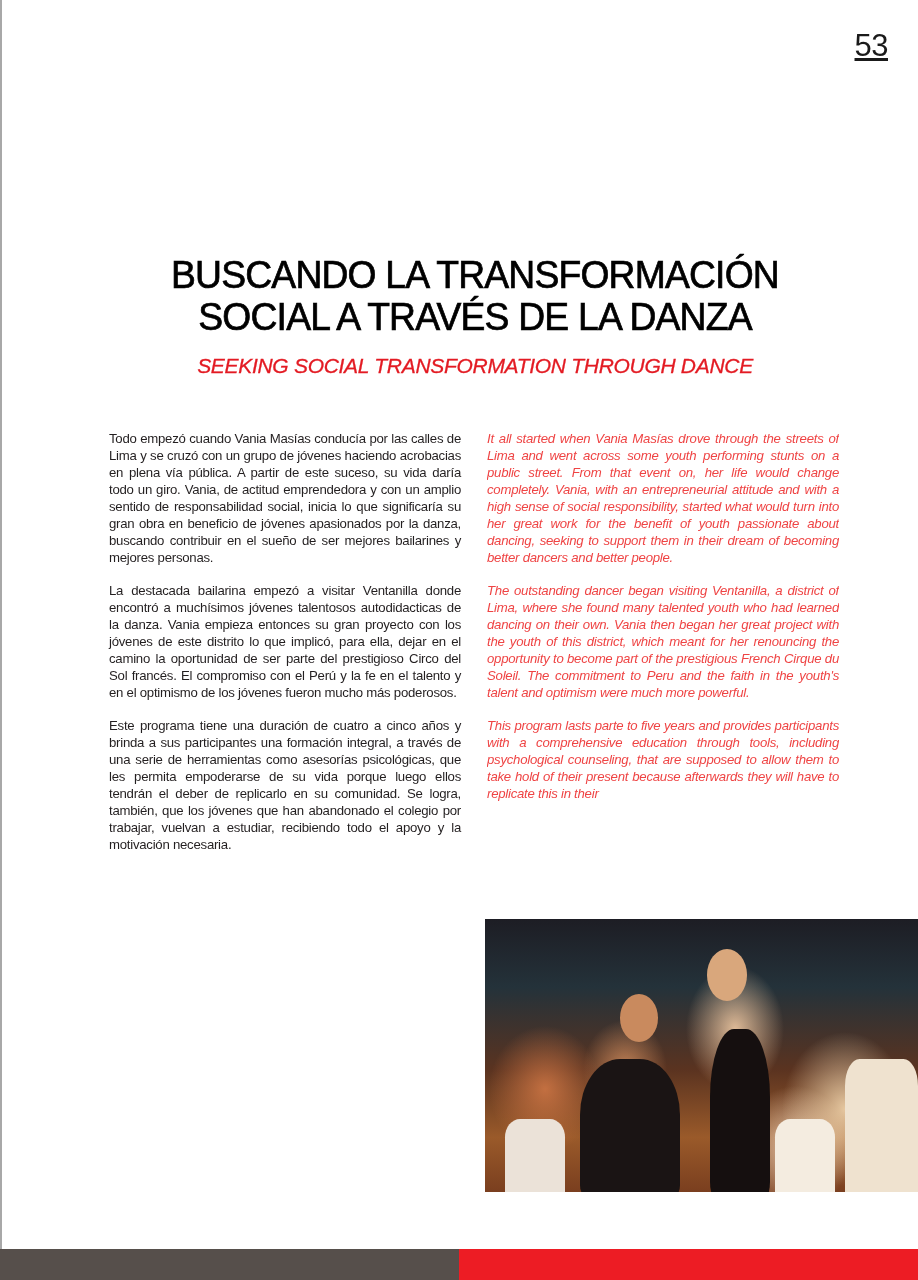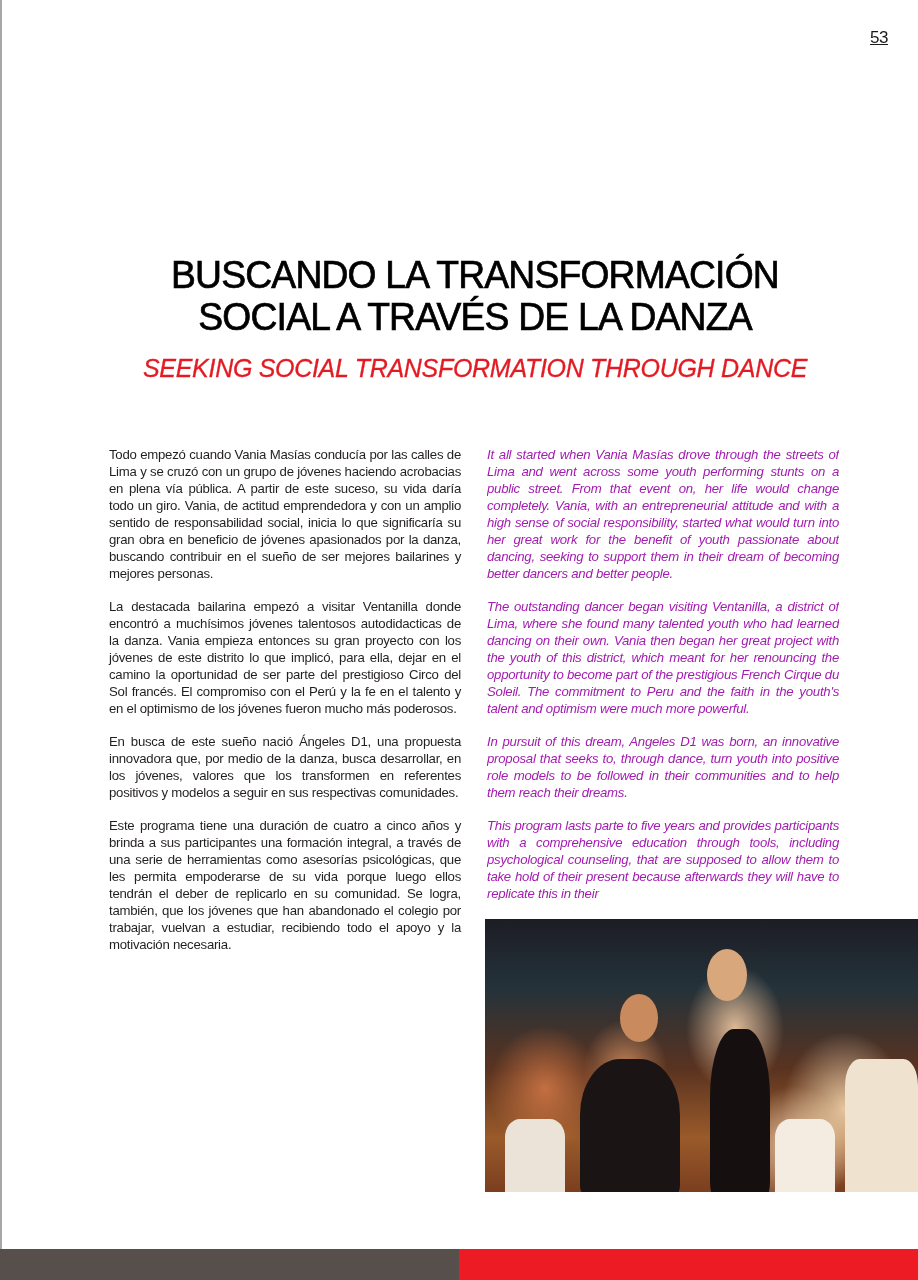--- a/index.html
+++ b/index.html
@@ -7,43 +7,43 @@
       width: 918px; height: 1280px; position: relative; overflow: hidden;
       background: #ffffff;
       font-family: "Liberation Sans", sans-serif;
     }
     .left-edge {
       position: absolute; left: 0; top: 0; width: 2px; height: 1249px;
       background: #a8a8a8;
     }
     .page-number {
       position: absolute; right: 30px; top: 28px;
-      font-size: 17px; color: #1a1a1a; letter-spacing: -0.5px; text-decoration: underline;
+      font-size: 31px; color: #1a1a1a; letter-spacing: -0.5px; text-decoration: underline;
     }
     .title {
       position: absolute; left: 100px; width: 750px; top: 254px;
       text-align: center; font-size: 38px; line-height: 42px;
       color: #000; letter-spacing: -0.8px; font-weight: normal;
       transform: scaleX(0.98);
       -webkit-text-stroke: 0.7px #000;
     }
     .subtitle {
       position: absolute; left: 100px; width: 750px; top: 354px;
-      text-align: center; font-size: 25px; font-style: italic;
+      text-align: center; font-size: 21px; font-style: italic;
       color: #e31b23; letter-spacing: -0.3px;
       -webkit-text-stroke: 0.3px #e31b23;
     }
     .col {
       position: absolute; top: 430px; width: 352px;
       font-size: 13.2px; line-height: 17px;
       text-align: justify; letter-spacing: -0.25px;
     }
-    .col p { margin: 16px 0 16px 0; }
+    .col p { margin: 0 0 16px 0; }
     .col-es { left: 109px; color: #231f20; }
-    .col-en { left: 487px; color: #a21caf; font-style: italic; }
+    .col-en { left: 487px; color: #ef4444; font-style: italic; }
     .col-en .clip { height: 470px; overflow: hidden; }
     .photo {
       position: absolute; left: 485px; top: 919px; width: 433px; height: 273px;
       overflow: hidden;
       background:
         radial-gradient(ellipse 70px 90px at 250px 110px, rgba(250,210,170,0.85), rgba(0,0,0,0) 70%),
         radial-gradient(ellipse 90px 110px at 360px 190px, rgba(255,230,190,0.8), rgba(0,0,0,0) 70%),
         radial-gradient(ellipse 80px 90px at 60px 170px, rgba(210,120,70,0.85), rgba(0,0,0,0) 70%),
         radial-gradient(ellipse 60px 70px at 140px 150px, rgba(220,150,100,0.8), rgba(0,0,0,0) 70%),
         radial-gradient(ellipse 80px 90px at 310px 230px, rgba(240,220,200,0.8), rgba(0,0,0,0) 70%),
@@ -71,29 +71,27 @@
 <div class="title">
   <div>BUSCANDO LA TRANSFORMACIÓN</div>
   <div>SOCIAL A TRAVÉS DE LA DANZA</div>
 </div>
 
 <div class="subtitle">SEEKING SOCIAL TRANSFORMATION THROUGH DANCE</div>
 
 <div class="col col-es">
   <p>Todo empezó cuando Vania Masías conducía por las calles de Lima y se cruzó con un grupo de jóvenes haciendo acrobacias en plena vía pública. A partir de este suceso, su vida daría todo un giro. Vania, de actitud emprendedora y con un amplio sentido de responsabilidad social, inicia lo que significaría su gran obra en beneficio de jóvenes apasionados por la danza, buscando contribuir en el sueño de ser mejores bailarines y mejores personas.</p>
   <p>La destacada bailarina empezó a visitar Ventanilla donde encontró a muchísimos jóvenes talentosos autodidacticas de la danza. Vania empieza entonces su gran proyecto con los jóvenes de este distrito lo que implicó, para ella, dejar en el camino la oportunidad de ser parte del prestigioso Circo del Sol francés. El compromiso con el Perú y la fe en el talento y en el optimismo de los jóvenes fueron mucho más poderosos.</p>
-  <p>En busca de este sueño nació Ángeles D1, una propuesta innovadora que, por medio de la danza, busca desarrollar, en los jóvenes, valores que los transformen en referentes positivos y modelos a seguir en sus respectivas comunidades.</p>
   <p>Este programa tiene una duración de cuatro a cinco años y brinda a sus participantes una formación integral, a través de una serie de herramientas como asesorías psicológicas, que les permita empoderarse de su vida porque luego ellos tendrán el deber de replicarlo en su comunidad. Se logra, también, que los jóvenes que han abandonado el colegio por trabajar, vuelvan a estudiar, recibiendo todo el apoyo y la motivación necesaria.</p>
 </div>
 
 <div class="col col-en">
   <div class="clip">
     <p>It all started when Vania Masías drove through the streets of Lima and went across some youth performing stunts on a public street. From that event on, her life would change completely. Vania, with an entrepreneurial attitude and with a high sense of social responsibility, started what would turn into her great work for the benefit of youth passionate about dancing, seeking to support them in their dream of becoming better dancers and better people.</p>
     <p>The outstanding dancer began visiting Ventanilla, a district of Lima, where she found many talented youth who had learned dancing on their own. Vania then began her great project with the youth of this district, which meant for her renouncing the opportunity to become part of the prestigious French Cirque du Soleil. The commitment to Peru and the faith in the youth's talent and optimism were much more powerful.</p>
-    <p>In pursuit of this dream, Angeles D1 was born, an innovative proposal that seeks to, through dance, turn youth into positive role models to be followed in their communities and to help them reach their dreams.</p>
     <p>This program lasts parte to five years and provides participants with a comprehensive education through tools, including psychological counseling, that are supposed to allow them to take hold of their present because afterwards they will have to replicate this in their</p>
   </div>
 </div>
 
 <div class="photo" title="Vania Masías with microphone celebrating on stage with young dancers">
   <div class="figure-dark" style="left:95px; top:140px; width:100px; height:140px;"></div>
   <div class="figure-dark" style="left:225px; top:110px; width:60px; height:170px; background:#150f0f;"></div>
   <div style="position:absolute; left:135px; top:75px; width:38px; height:48px; border-radius:50%; background:#c98a5e;"></div>
   <div style="position:absolute; left:222px; top:30px; width:40px; height:52px; border-radius:50%; background:#d9a77c;"></div>
   <div style="position:absolute; left:360px; top:140px; width:73px; height:133px; background:#efe2cf; border-radius:20% 20% 0 0;"></div>

